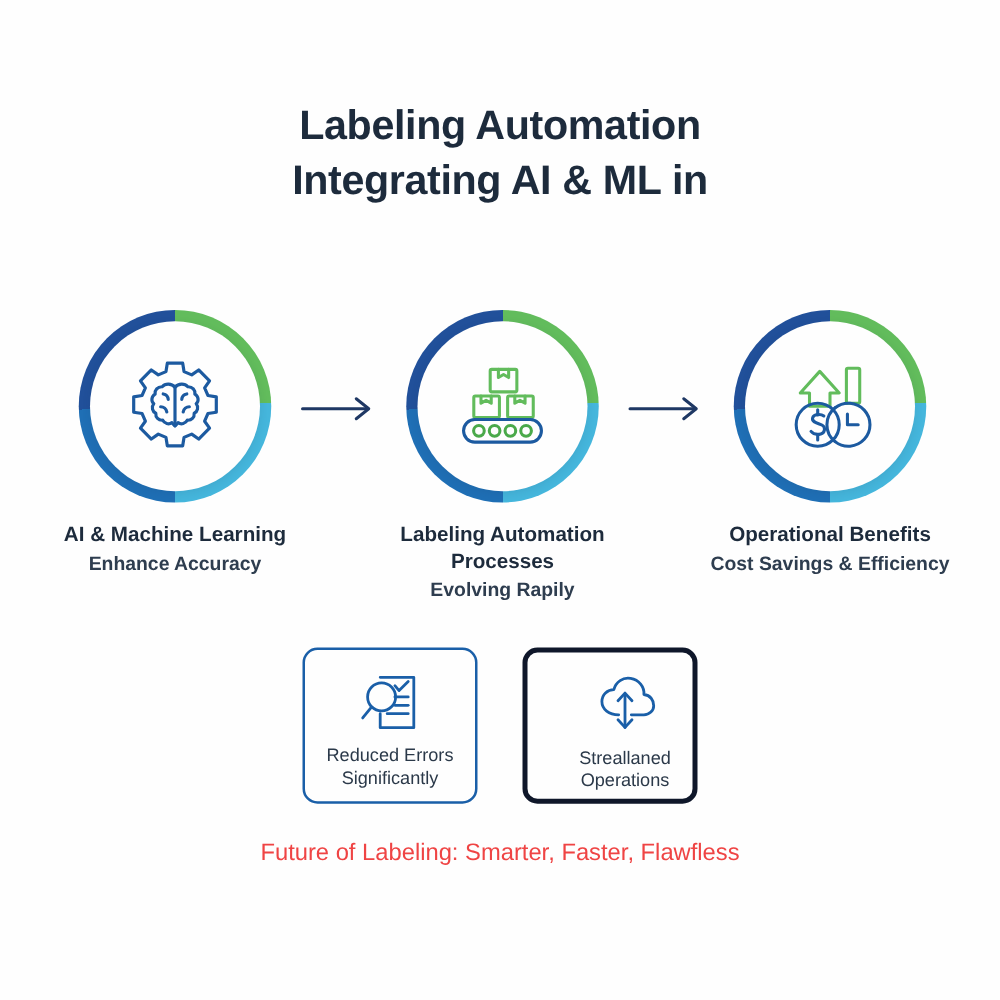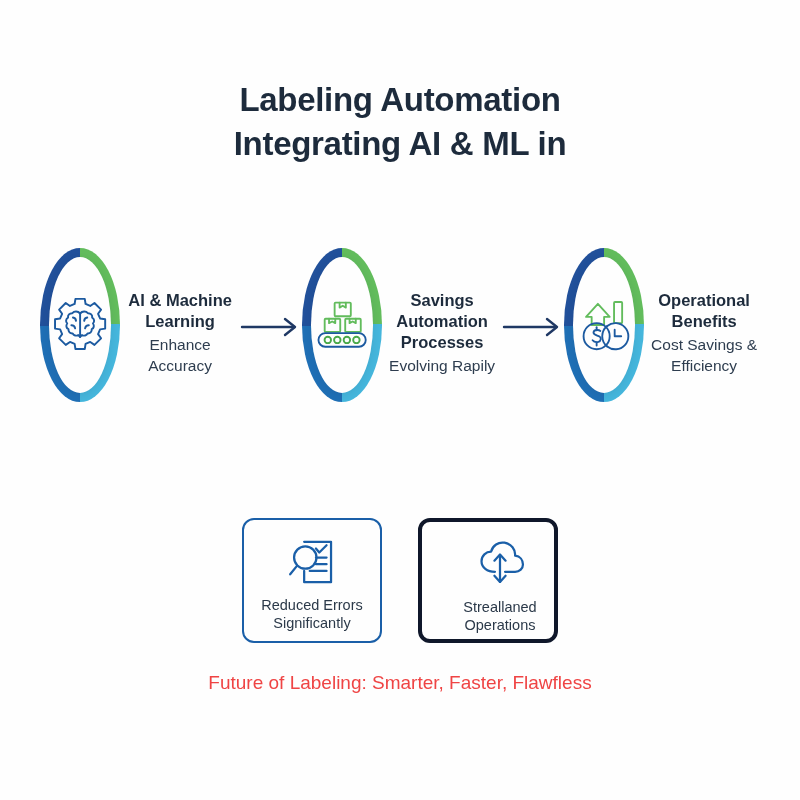--- a/index.html
+++ b/index.html
@@ -38,21 +38,21 @@
     top: 248px;
     left: 40px;
     width: 720px;
     display: flex;
     align-items: flex-start;
     justify-content: space-between;
   }
   .step {
     width: 200px;
     display: flex;
-    flex-direction: row;
+    flex-direction: column;
     align-items: center;
   }
   .ring-wrap {
     position: relative;
     width: 154px;
     height: 154px;
   }
   .ring {
     position: absolute;
     inset: 0;
@@ -94,21 +94,21 @@
   }
   .step-title {
     font-size: 16.5px;
     font-weight: bold;
     color: #1d2b3c;
     line-height: 1.28;
   }
   .step-sub {
     margin-top: 3px;
     font-size: 15.5px;
-    font-weight: normal;
+    font-weight: bold;
     color: #2e3d4f;
     line-height: 1.3;
   }
 
   
   .cards-row {
     position: absolute;
     top: 518px;
     left: 0;
     width: 800px;
@@ -222,21 +222,21 @@
               <circle cx="27" cy="74" r="5.2"></circle>
               <circle cx="42.3" cy="74" r="5.2"></circle>
               <circle cx="57.7" cy="74" r="5.2"></circle>
               <circle cx="73" cy="74" r="5.2"></circle>
             </g>
           </g>
         </svg>
       </div>
     </div>
     <div class="step-caption">
-      <div class="step-title">Savings Automation Processes</div>
+      <div class="step-title">Labeling Automation Processes</div>
       <div class="step-sub">Evolving Rapily</div>
     </div>
   </div>
 
   <div class="arrow">
     <svg viewBox="0 0 62 22" width="62" height="22">
       <g fill="none" stroke="#1f3864" stroke-width="2.4" stroke-linecap="round" stroke-linejoin="round">
         <line x1="2" y1="11" x2="54" y2="11"></line>
         <polyline points="45,3 55,11 45,19"></polyline>
       </g>

